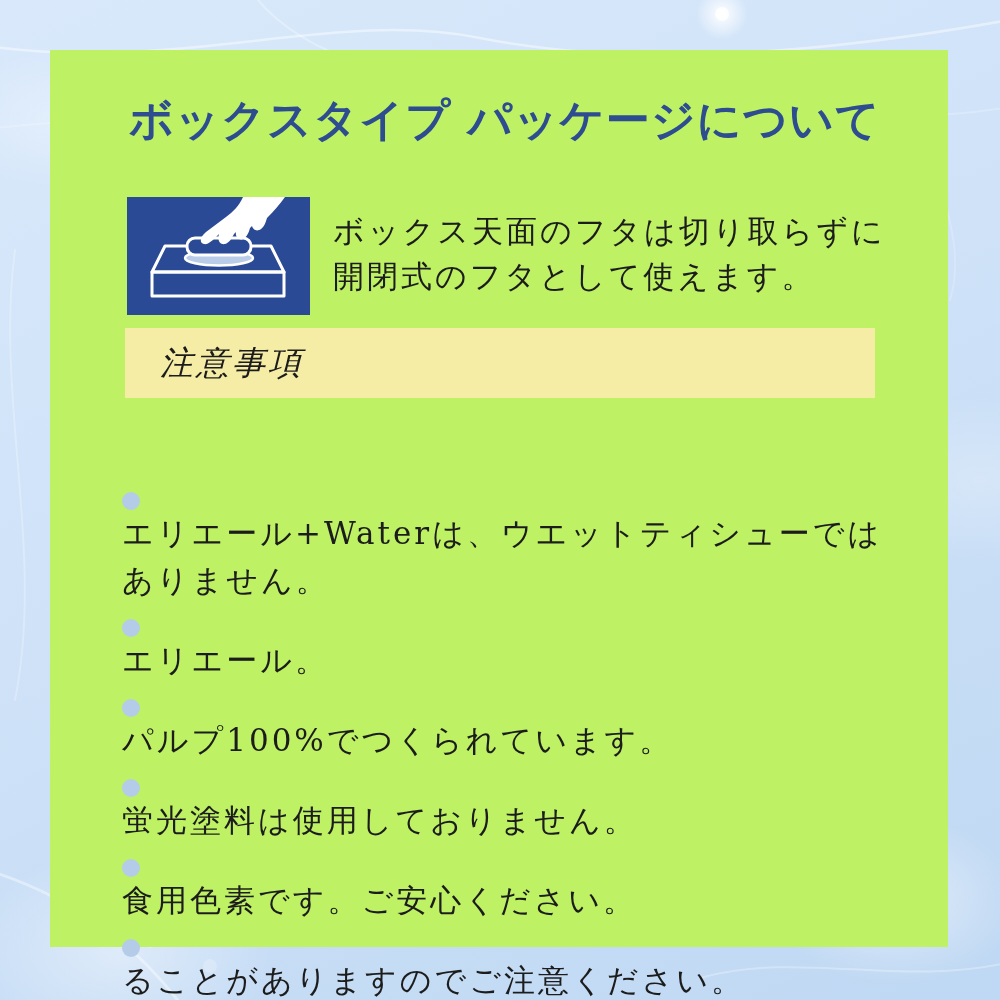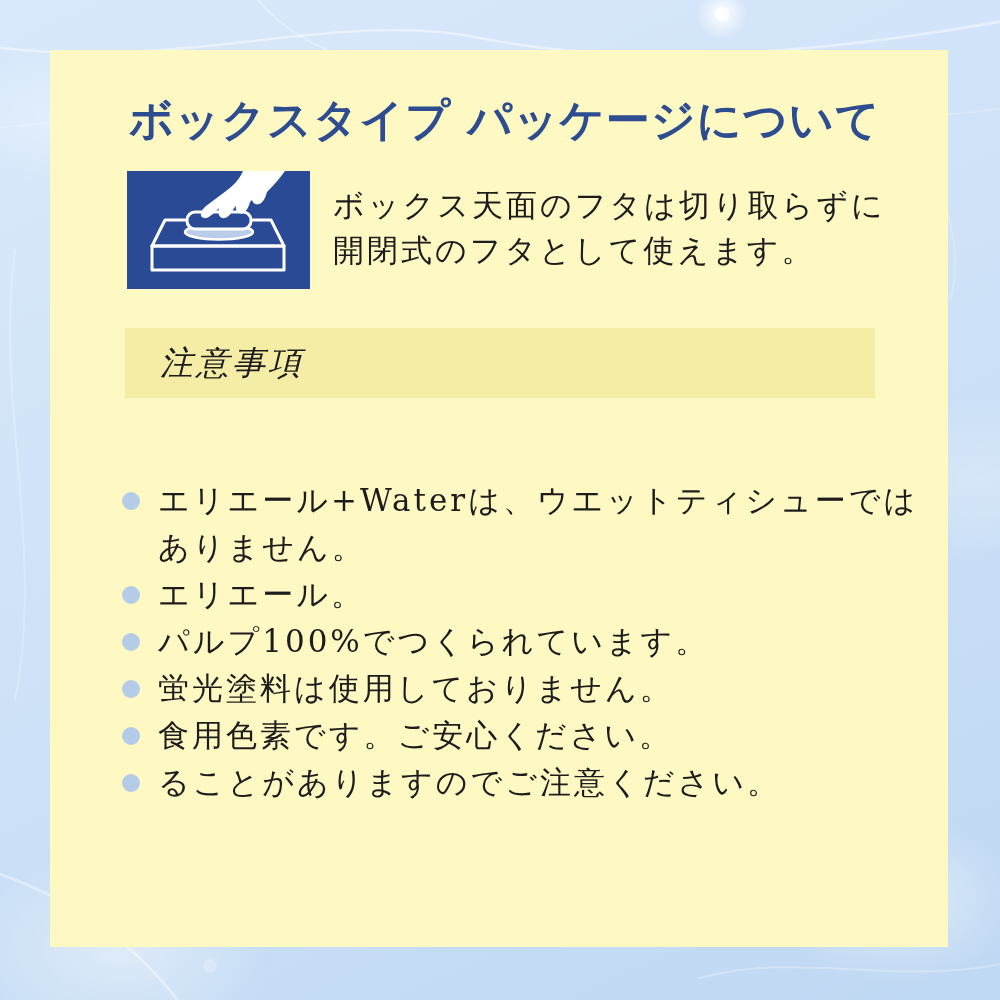--- a/index.html
+++ b/index.html
@@ -13,44 +13,44 @@
     background:
       radial-gradient(circle at 722px 14px, rgba(255,255,255,.95) 0px, rgba(255,255,255,0) 26px),
       radial-gradient(ellipse 180px 120px at 895px 900px, rgba(255,255,255,.45), rgba(255,255,255,0) 70%),
       radial-gradient(ellipse 160px 100px at 60px 120px, rgba(255,255,255,.30), rgba(255,255,255,0) 70%),
       radial-gradient(ellipse 220px 140px at 120px 950px, rgba(255,255,255,.40), rgba(255,255,255,0) 70%),
       radial-gradient(ellipse 200px 120px at 980px 480px, rgba(255,255,255,.25), rgba(255,255,255,0) 70%),
       linear-gradient(155deg,#d9e9fb 0%,#cfe2f8 45%,#bfd8f3 100%);
   }
   .bg svg{position:absolute;inset:0;display:block;}
   
-  .card{position:absolute;left:50px;top:50px;width:898px;height:897px;background:#fef9c3;}
+  .card{position:absolute;left:50px;top:50px;width:898px;height:897px;background:#bef264;}
   .title{
     position:absolute;left:79px;top:44px;margin:0;
     font-size:44px;line-height:52px;font-weight:bold;letter-spacing:1px;
     color:var(--title-blue,#2d4d90);white-space:nowrap;
   }
-  .intro{position:absolute;left:77px;top:121px;display:flex;}
+  .intro{position:absolute;left:77px;top:147px;display:flex;}
   .icon-box{width:183px;height:118px;flex:0 0 auto;}
   .icon-box svg{display:block;width:100%;height:100%;}
   .intro-text{
     margin-left:23px;padding-top:12px;
     font-size:31px;line-height:45px;letter-spacing:3px;
     color:var(--text,#1c1c1c);white-space:nowrap;
   }
   .notice{
     position:absolute;left:75px;top:278px;width:750px;height:70px;
     background:var(--banner-yellow,#f5eca6);
   }
   .notice-label{
     position:absolute;left:35px;top:50%;transform:translateY(-50%);
     font-size:33px;letter-spacing:3px;color:var(--text,#1c1c1c);white-space:nowrap;font-style:italic;
   }
   .notes{position:absolute;left:72px;top:427px;width:790px;margin:0;padding:0;list-style:none;}
-  .note{display:flex;align-items:flex-start;}
+  .note{display:flex;align-items:flex-start;flex-direction:column;}
   .bullet{
     width:18px;height:18px;border-radius:50%;flex:0 0 18px;
     background:var(--bullet-blue,#b4cce8);margin:15px 18px 0 0;
   }
   .note-text{
     font-size:31px;line-height:47px;letter-spacing:3px;
     color:var(--text,#1c1c1c);white-space:nowrap;
   }
 </style>
 </head>

